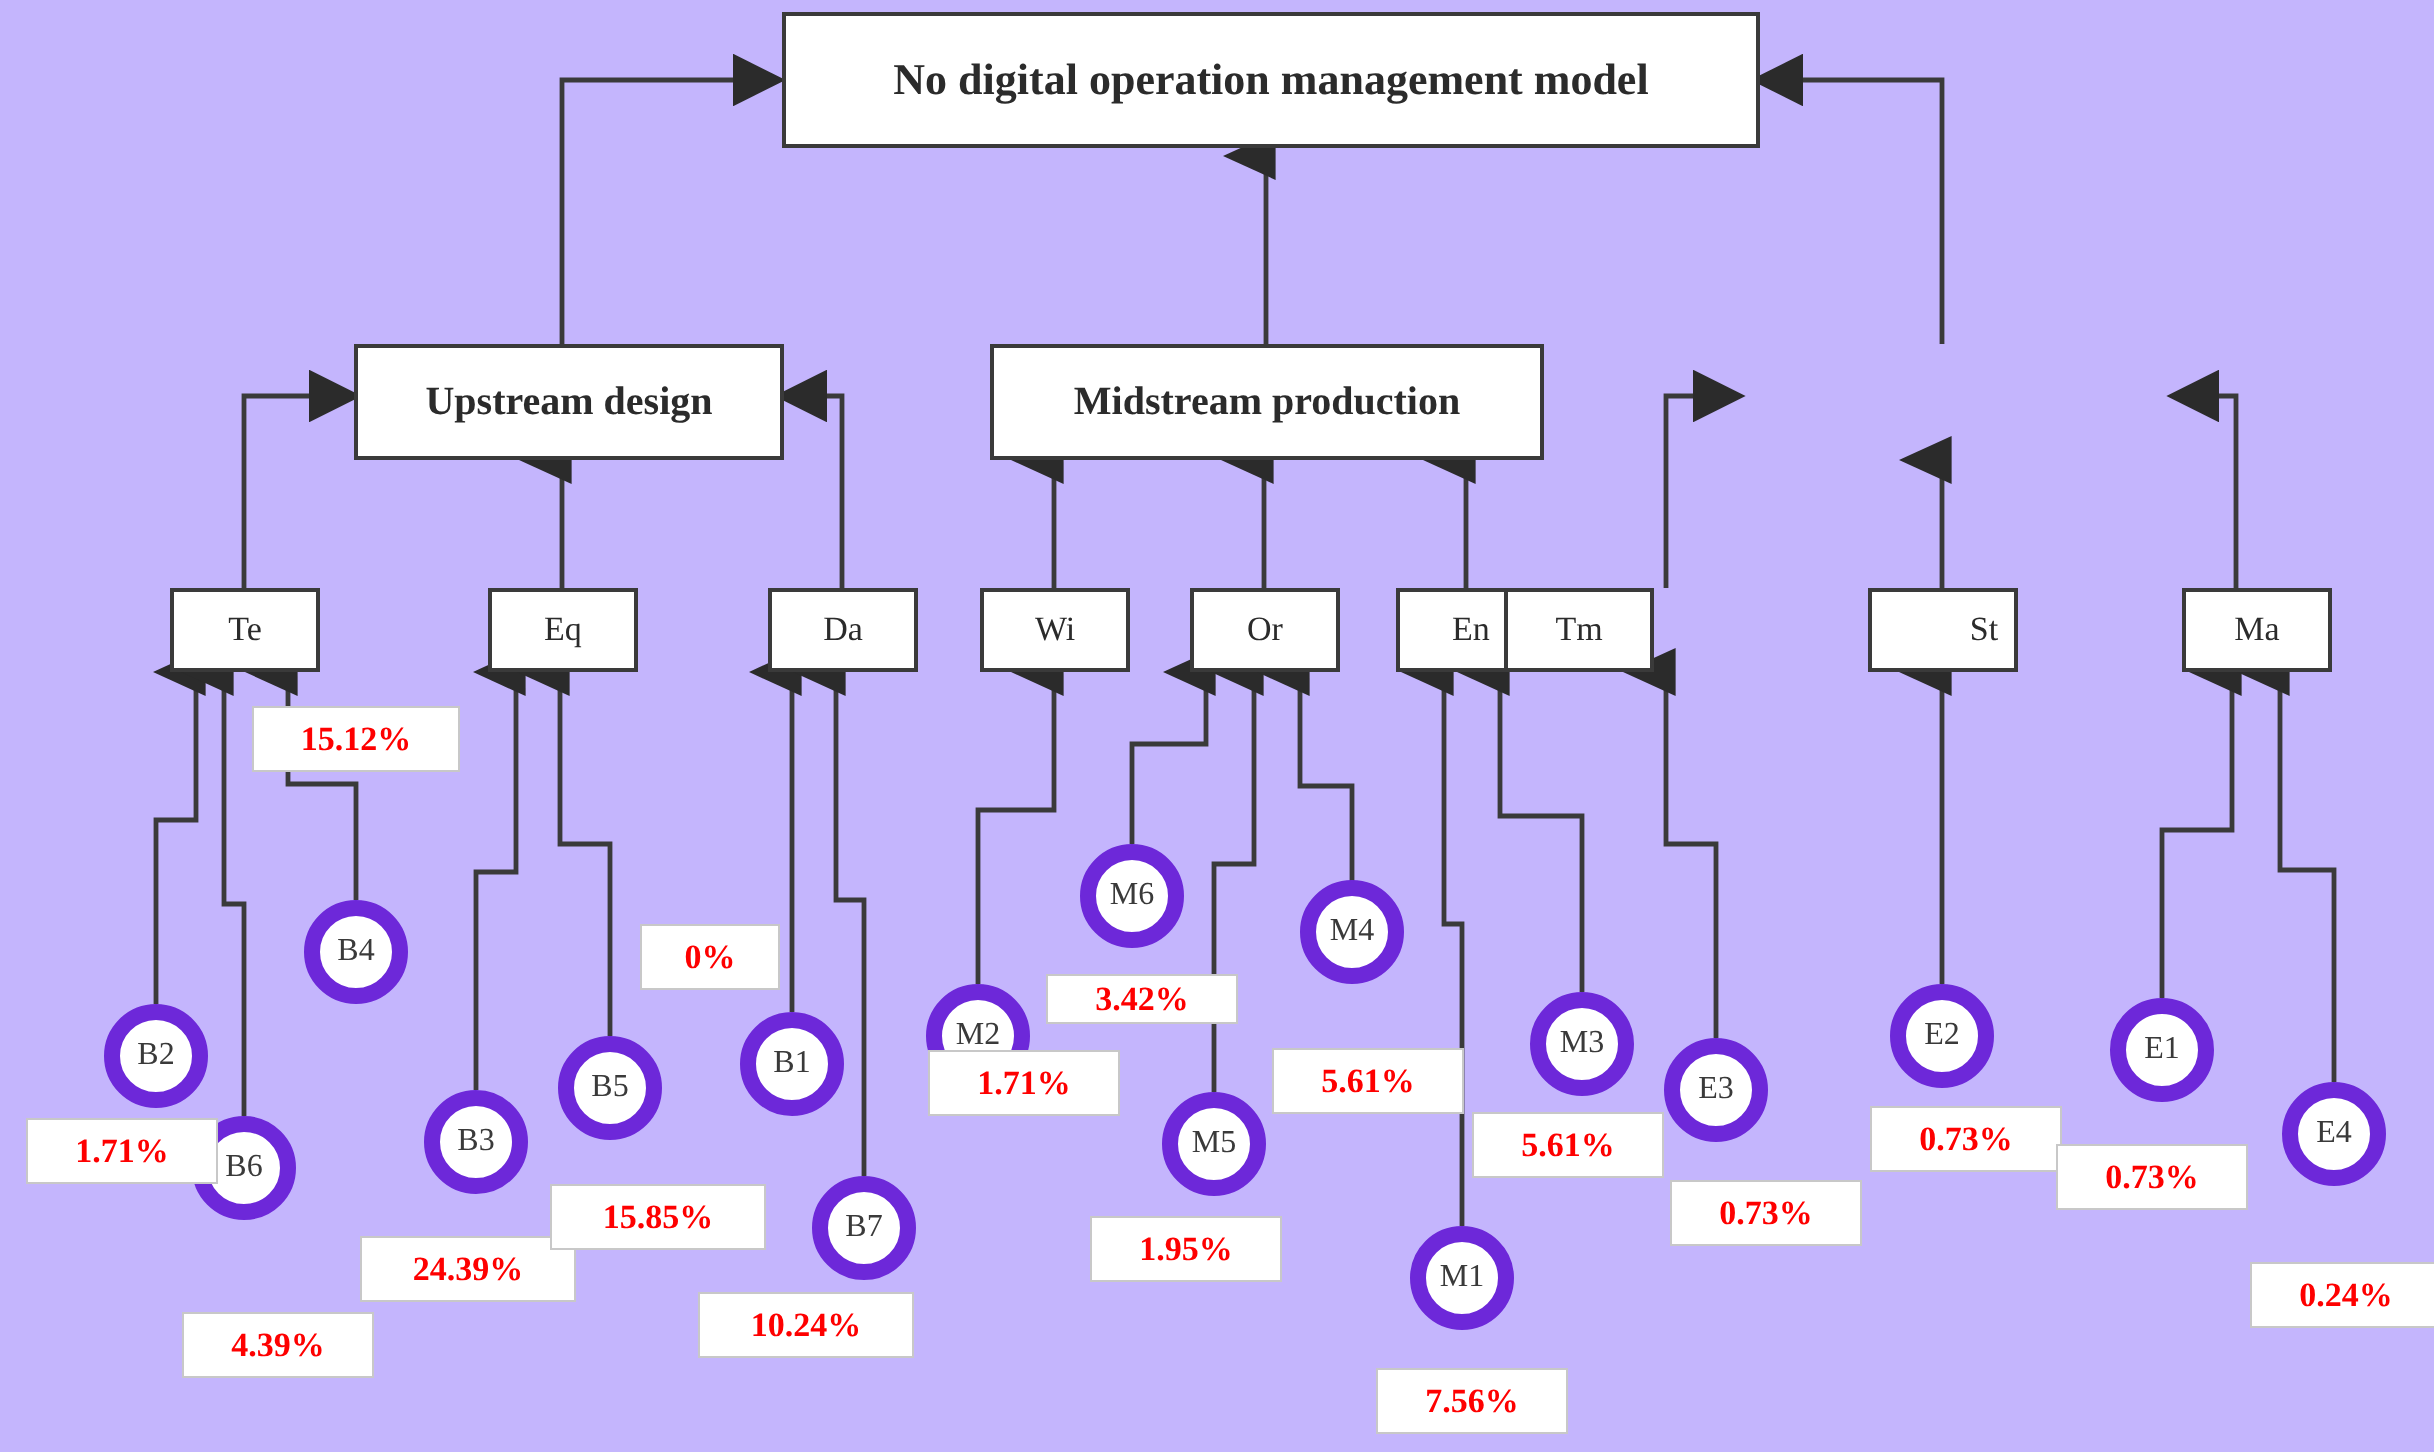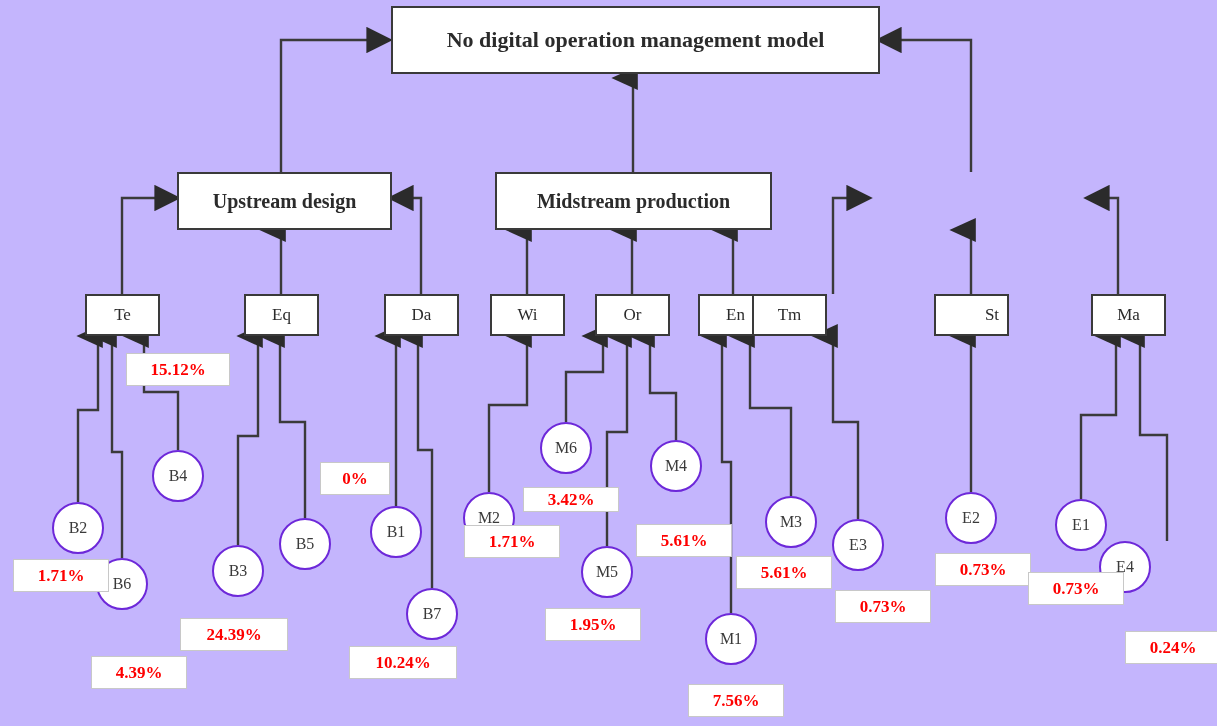--- a/index.html
+++ b/index.html
@@ -4,21 +4,21 @@
 <style>
   html,body{margin:0;padding:0;background:#ffffff;}
   body{width:1217px;height:726px;font-family:"Liberation Serif",serif;}
   #diagram-root{position:relative;width:1217px;height:726px;background:#c4b5fd;}
   svg#wires{position:absolute;left:0;top:0;width:1217px;height:726px;}
   .node{position:absolute;box-sizing:border-box;display:flex;align-items:center;justify-content:center;background:#fff;}
   .rect-node{border:2px solid #3a3a3a;color:#2b2b2b;}
   .rect-node.top{font-weight:bold;font-size:22px;}
   .rect-node.mid{font-weight:bold;font-size:20px;}
   .rect-node.leafbox{font-size:17px;font-weight:normal;border-width:2px;}
-  .circ-node{border:2px solid #6d28d9;border-radius:50%;font-size:16px;color:#3a3a3a;}
+  .circ-node{border:8px solid #6d28d9;border-radius:50%;font-size:16px;color:#3a3a3a;}
   .pct-label{position:absolute;box-sizing:border-box;display:flex;align-items:center;justify-content:center;
              border:1px solid #c8c8c8;background:#fff;color:#fe0000;font-weight:bold;font-size:17px;}
 </style>
 </head>
 <body>
 
 <div id="diagram-root">
 
   <svg id="wires" viewBox="0 0 1217 726">
     <defs>
@@ -164,28 +164,29 @@
   </div>
   <div class="node circ-node" style="left:832px;top:519px;width:52px;height:52px;">
     <span>E3</span>
   </div>
   <div class="node circ-node" style="left:945px;top:492px;width:52px;height:52px;">
     <span>E2</span>
   </div>
   <div class="node circ-node" style="left:1055px;top:499px;width:52px;height:52px;">
     <span>E1</span>
   </div>
-  <div class="node circ-node" style="left:1099px;top:541px;width:52px;height:52px;">
+  <div class="node circ-node" style="left:1141px;top:541px;width:52px;height:52px;">
     <span>E4</span>
   </div>
 
   <div class="pct-label" style="left:126px;top:353px;width:104px;height:33px;">15.12%</div>
   <div class="pct-label" style="left:13px;top:559px;width:96px;height:33px;">1.71%</div>
   <div class="pct-label" style="left:91px;top:656px;width:96px;height:33px;">4.39%</div>
   <div class="pct-label" style="left:180px;top:618px;width:108px;height:33px;">24.39%</div>
+  <div class="pct-label" style="left:275px;top:592px;width:108px;height:33px;">15.85%</div>
   <div class="pct-label" style="left:320px;top:462px;width:70px;height:33px;">0%</div>
   <div class="pct-label" style="left:349px;top:646px;width:108px;height:33px;">10.24%</div>
   <div class="pct-label" style="left:464px;top:525px;width:96px;height:33px;">1.71%</div>
   <div class="pct-label" style="left:523px;top:487px;width:96px;height:25px;">3.42%</div>
   <div class="pct-label" style="left:545px;top:608px;width:96px;height:33px;">1.95%</div>
   <div class="pct-label" style="left:636px;top:524px;width:96px;height:33px;">5.61%</div>
   <div class="pct-label" style="left:736px;top:556px;width:96px;height:33px;">5.61%</div>
   <div class="pct-label" style="left:688px;top:684px;width:96px;height:33px;">7.56%</div>
   <div class="pct-label" style="left:835px;top:590px;width:96px;height:33px;">0.73%</div>
   <div class="pct-label" style="left:935px;top:553px;width:96px;height:33px;">0.73%</div>

